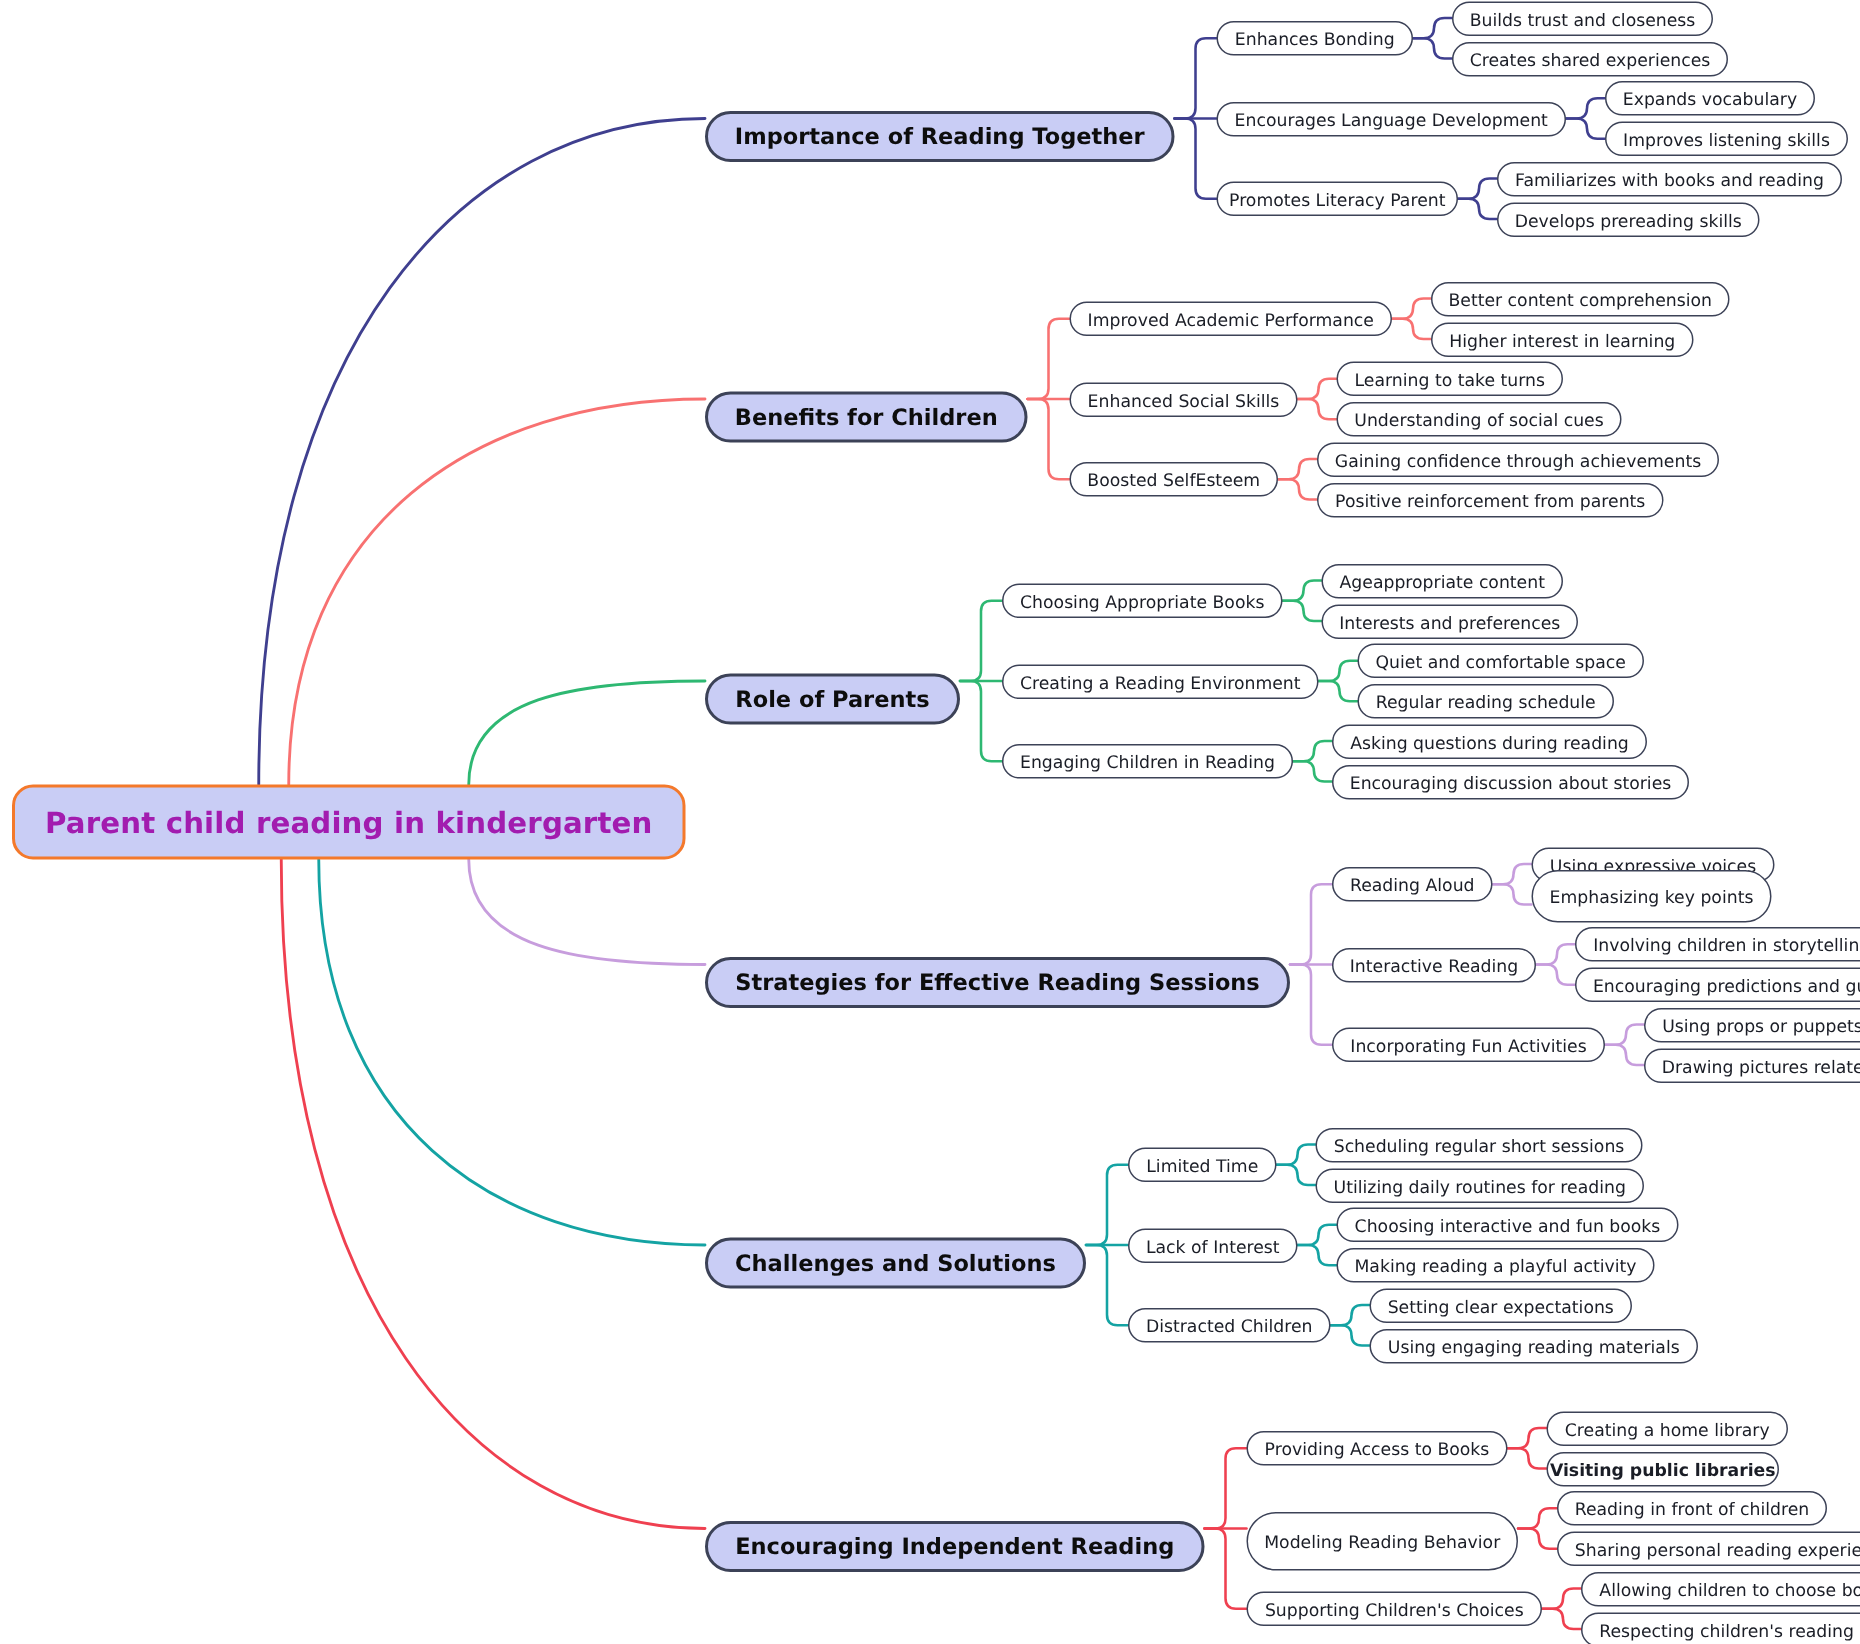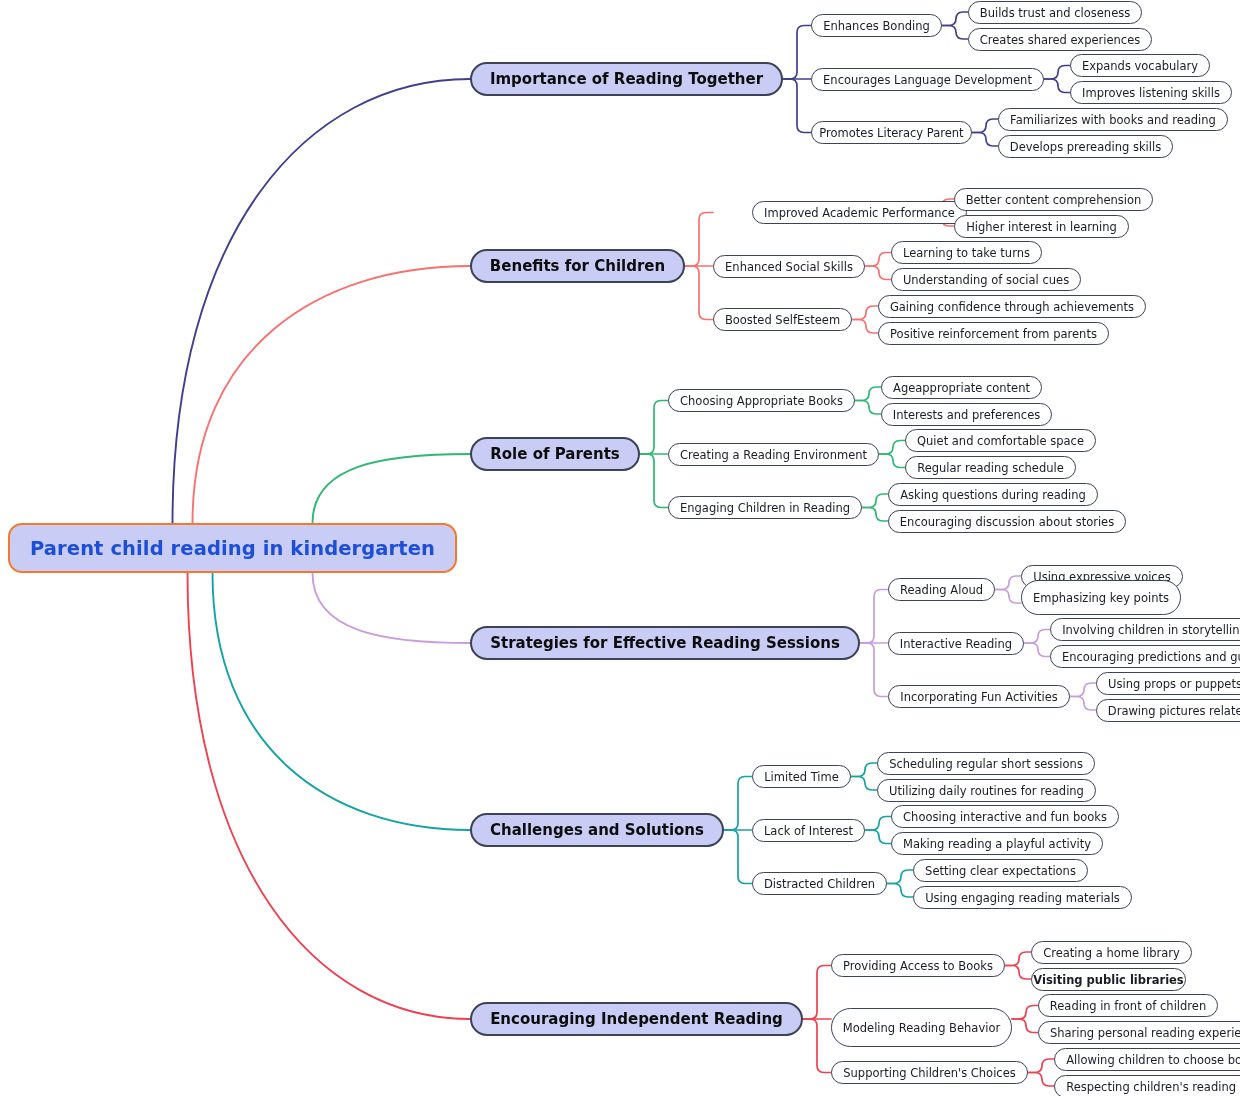--- a/index.html
+++ b/index.html
@@ -26,32 +26,33 @@
     box-sizing: border-box;
     display: flex;
     align-items: center;
     justify-content: center;
     white-space: nowrap;
   }
   .root-node {
     background: #c9cdf5;
     border: 2.5px solid #f4792b;
     border-radius: 14px;
-    color: #1d4ed8;
+    color: #a21caf;
     font-size: 19.5px;
     font-weight: bold;
     letter-spacing: 0.1px;
   }
   .l1-node {
     background: #c9cdf5;
     border: 2px solid #3c4257;
     border-radius: 999px;
     color: #0d0d0d;
     font-size: 15px;
     font-weight: bold;
+    margin-top: 12px;
   }
   .l2-node {
     background: #ffffff;
     border: 1.6px solid #3c4257;
     border-radius: 999px;
     color: #1a1d26;
     font-size: 11.5px;
     font-weight: normal;
   }
   .l3-node {
@@ -167,21 +168,21 @@
       </div>
       <div class="node-box l3-node" style="width: 230px; height: 23px; left: 998px; top: 108px;">
         <span>Familiarizes with books and reading</span>
       </div>
       <div class="node-box l3-node" style="width: 175px; height: 23px; left: 998px; top: 135px;">
         <span>Develops prereading skills</span>
       </div>
       <div class="node-box l1-node" style="width: 215px; height: 34px; left: 470px; top: 249px;">
         <span>Benefits for Children</span>
       </div>
-      <div class="node-box l2-node" style="width: 215px; height: 23px; left: 752px; top: 201px;">
+      <div class="node-box l2-node" style="width: 215px; height: 23px; left: 713px; top: 201px;">
         <span>Improved Academic Performance</span>
       </div>
       <div class="node-box l3-node" style="width: 199px; height: 23px; left: 954px; top: 188px;">
         <span>Better content comprehension</span>
       </div>
       <div class="node-box l3-node" style="width: 175px; height: 23px; left: 954px; top: 215px; text-align: center;">
         <span>Higher interest in learning</span>
       </div>
       <div class="node-box l2-node" style="width: 152px; height: 23px; left: 713px; top: 255px;">
         <span>Enhanced Social Skills</span>

